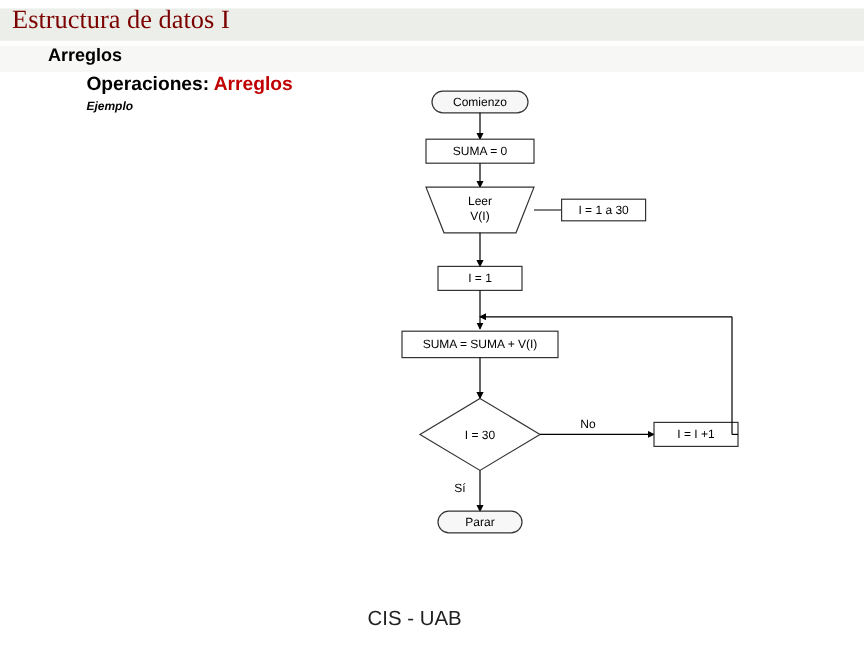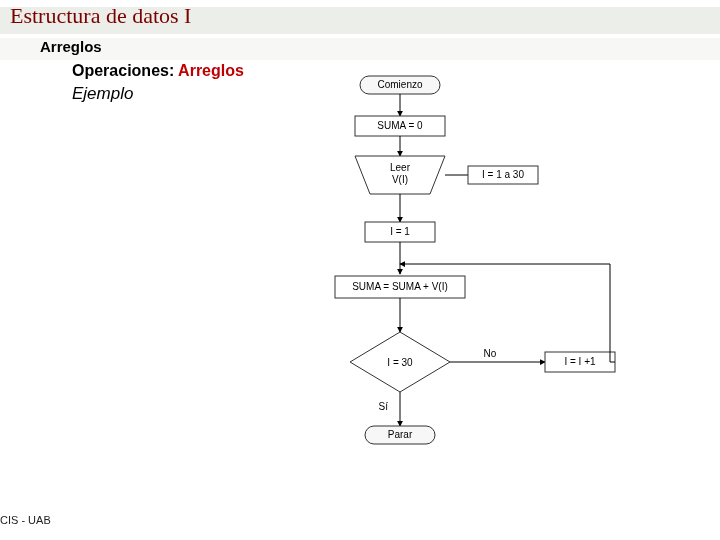--- a/index.html
+++ b/index.html
@@ -4,26 +4,26 @@
 <style>
   * { box-sizing: border-box; margin: 0; padding: 0; }
   html, body { width: 720px; height: 540px; background: #fff; font-family: Verdana, Geneva, sans-serif; color: #000; }
   .slide { position: relative; width: 720px; height: 540px; }
   .title-bar { position: absolute; left: 0; top: 7px; width: 720px; height: 27px; background: #eceee9; }
   .title { position: absolute; left: 10px; top: 3px; font-family: Georgia, "Times New Roman", serif; font-size: 22px; color: #7b0000; border-bottom: 1px solid #7b0000; padding-bottom: 19px; }
   .sub-bar { position: absolute; left: 0; top: 38px; width: 720px; height: 22px; background: #f7f8f6; }
   .subtitle { position: absolute; left: 40px; top: 38px; font-size: 15px; font-weight: bold; color: #000; }
   .ops-line { position: absolute; left: 72px; top: 62px; font-size: 16px; font-weight: bold; }
   .ops-line .red { color: #c00000; }
-  .example-label { position: absolute; left: 72px; top: 84px; font-size: 17px; font-style: italic; font-weight: normal; }
+  .example-label { position: absolute; left: 72px; top: 84px; font-size: 10px; font-style: italic; font-weight: bold; }
   .example-text { position: absolute; left: 72px; top: 102px; font-size: 12.5px; line-height: 1.25; width: 230px; }
   .flow { position: absolute; left: 310px; top: 74px; width: 360px; height: 420px; text-decoration: underline; }
   .flow svg { width: 100%; height: 100%; }
   .flow text { font-family: Arial, Helvetica, sans-serif; font-size: 10px; fill: #000; }
-  .footer { position: absolute; left: 0; bottom: 14px; width: 691px; text-align: left; font-size: 11px; color: #222; }
+  .footer { position: absolute; left: 0; bottom: 14px; width: 691px; text-align: center; font-size: 17px; color: #222; }
 </style>
 </head>
 <body>
 
 <div class="slide">
   <div class="title-bar"></div>
   <div class="title">Estructura de datos I</div>
 
   <div class="sub-bar"></div>
   <div class="subtitle">Arreglos</div>

